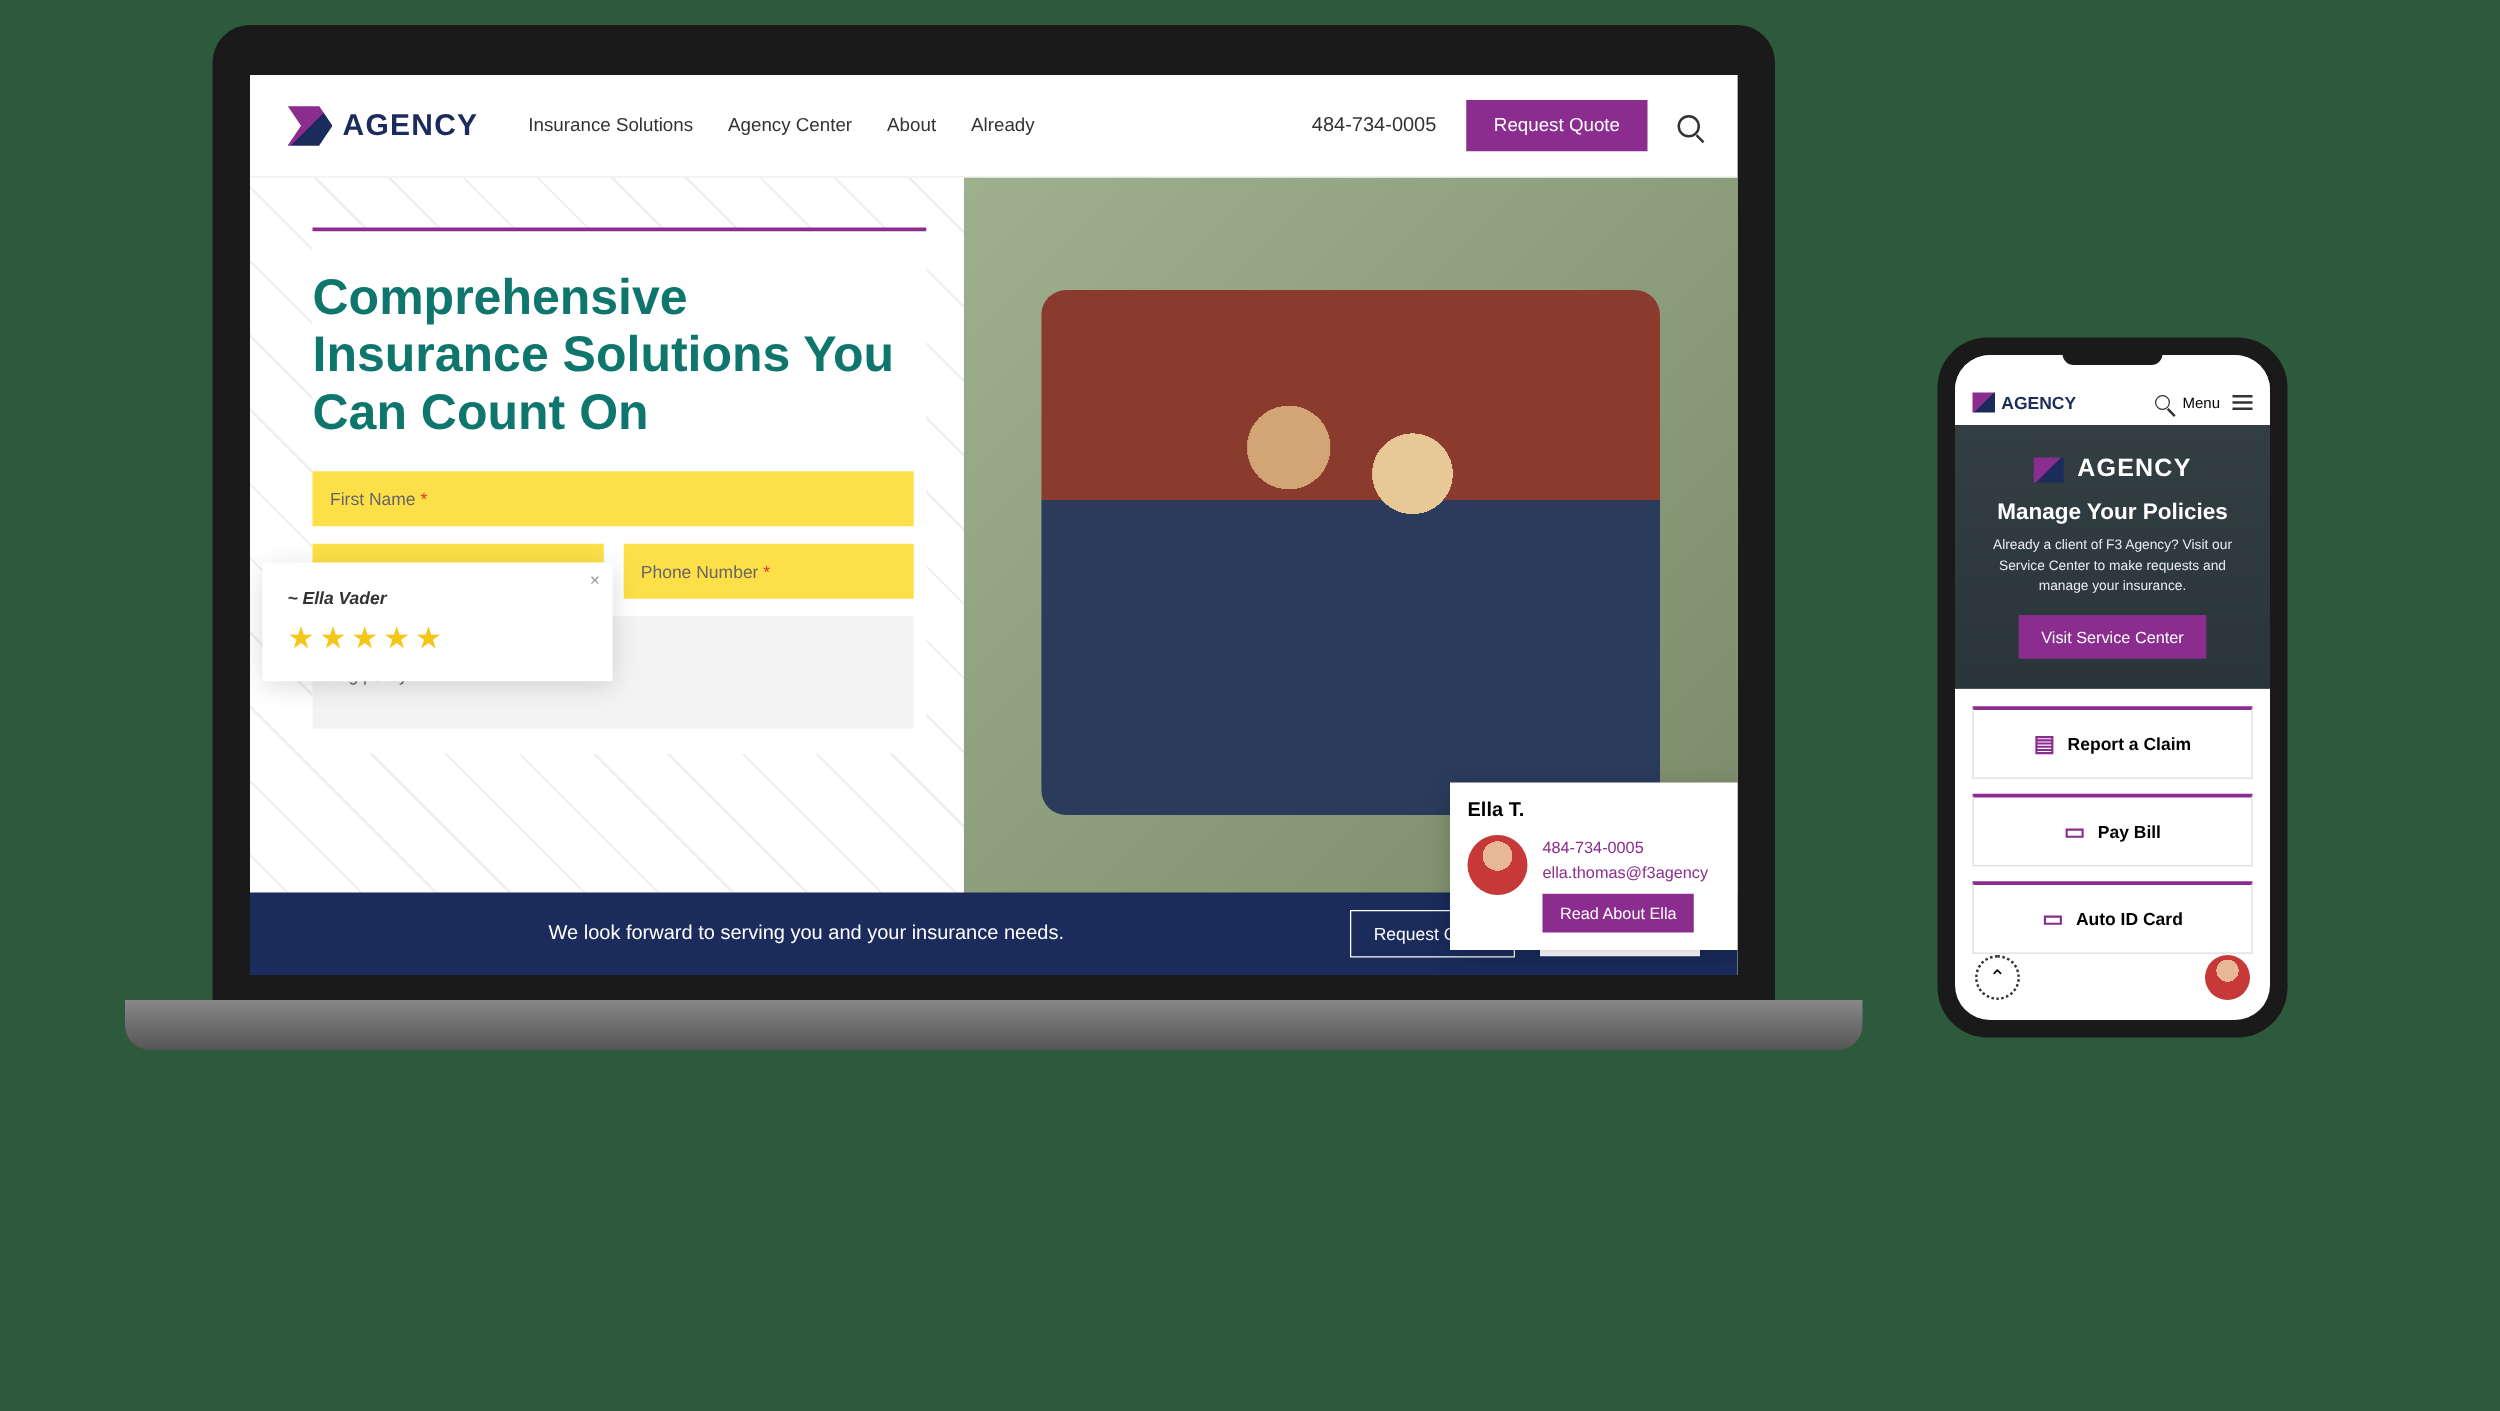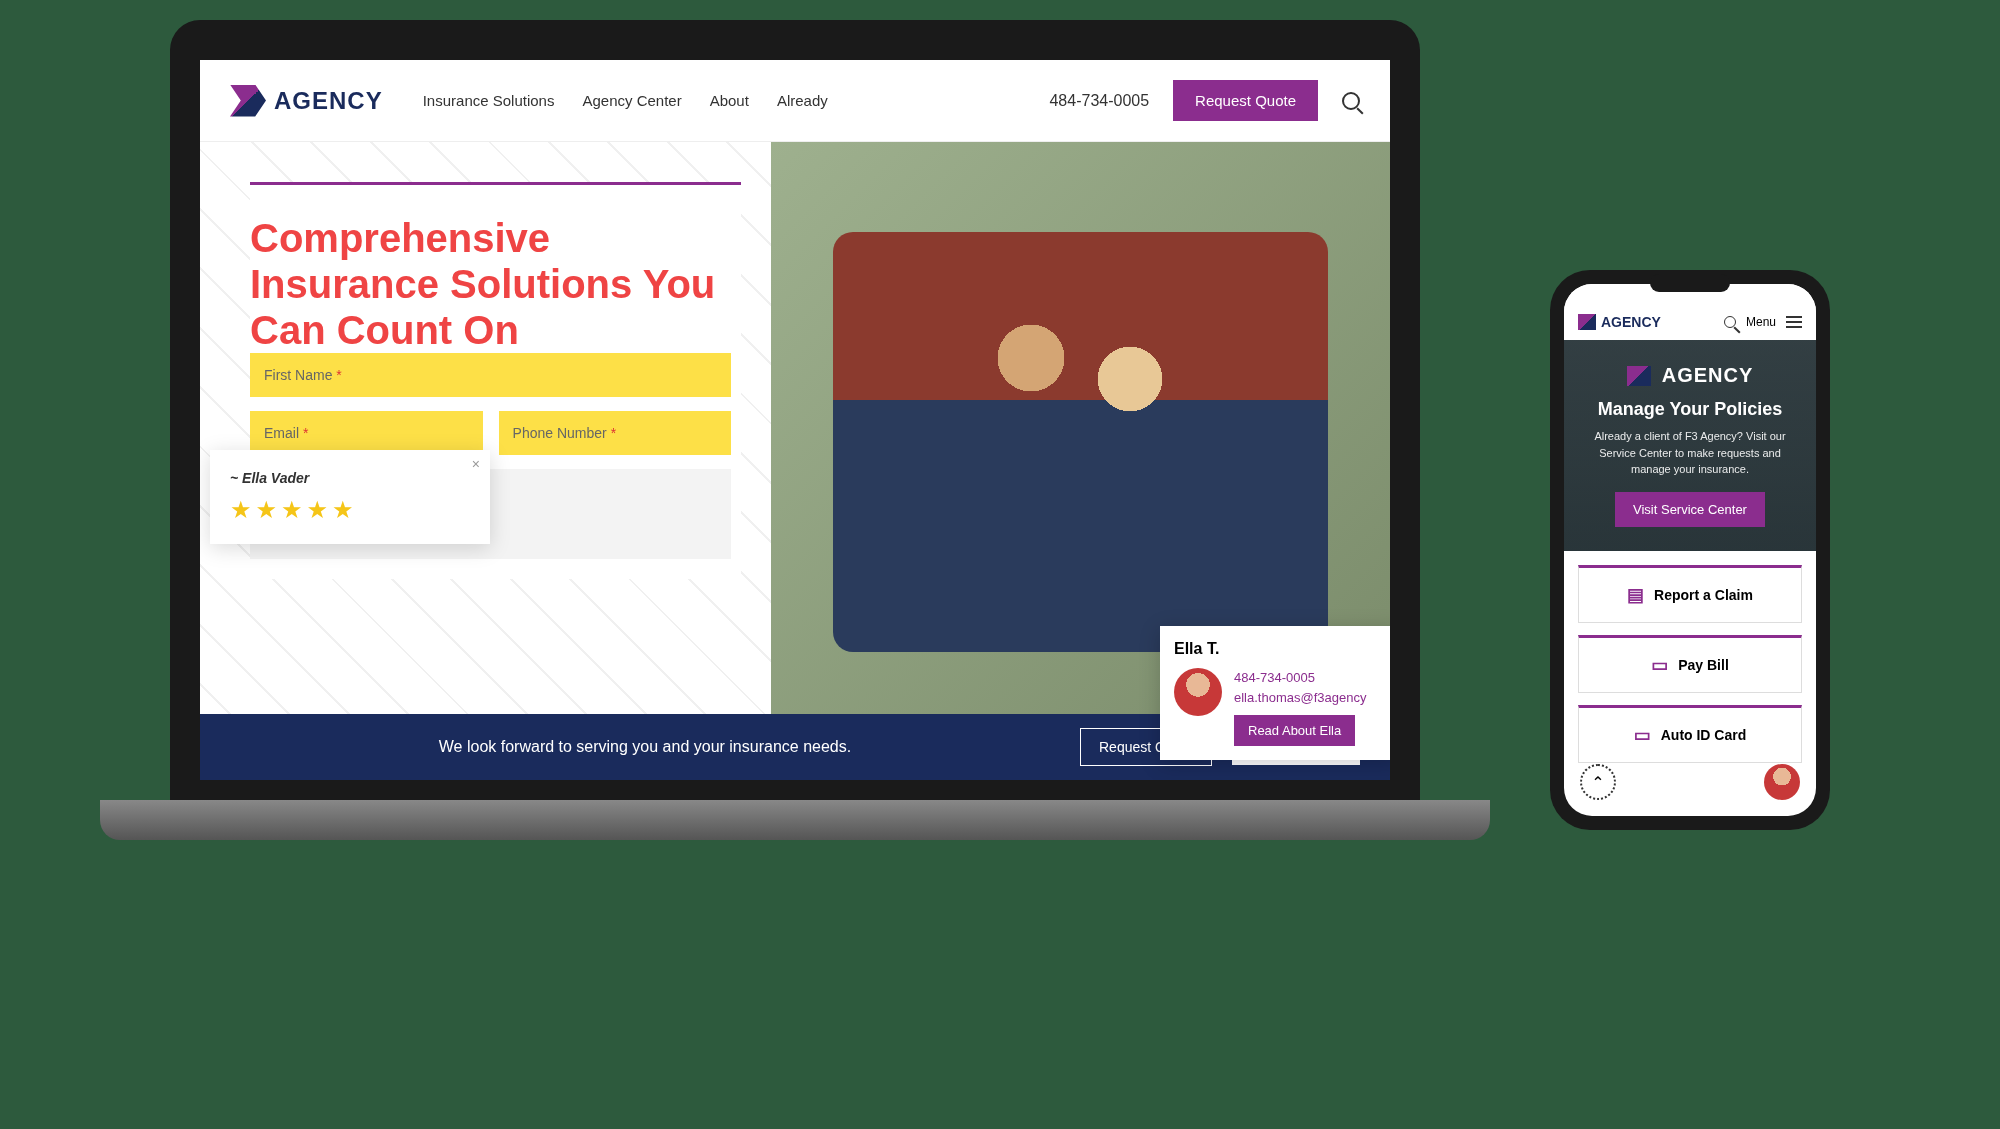--- a/index.html
+++ b/index.html
@@ -20,21 +20,21 @@
 .header-right { margin-left: auto; display: flex; align-items: center; gap: 24px; }
 .phone { color: #333; font-weight: 500; font-size: 16px; }
 .btn-primary { background: #8b2d8e; color: #fff; border: none; padding: 12px 22px; font-size: 15px; font-weight: 500; cursor: pointer; }
 .search-icon { width: 18px; height: 18px; border: 2px solid #333; border-radius: 50%; position: relative; cursor: pointer; }
 .search-icon::after { content: ''; position: absolute; width: 8px; height: 2px; background: #333; bottom: -4px; right: -6px; transform: rotate(45deg); }
 
 
 .hero { display: flex; position: relative; height: calc(100% - 120px); }
 .hero-left { width: 48%; padding: 40px 30px 20px 50px; position: relative; background: repeating-linear-gradient(45deg, transparent, transparent 40px, #f0f0f0 40px, #f0f0f0 42px); }
 .hero-card { background: #fff; padding: 30px 10px 20px 0; border-top: 3px solid #8b2d8e; }
-h1 { font-size: 40px; font-weight: 900; color: #ef4444; line-height: 1.15; }
+h1 { font-size: 40px; font-weight: 900; color: #0f766e; line-height: 1.15; margin-bottom: 24px; }
 .form-row { display: flex; gap: 16px; margin-bottom: 14px; }
 .input { flex: 1; padding: 14px 14px; background: #fde047; border: none; font-size: 14px; color: #666; }
 .req { color: #d33; }
 .textarea { width: 100%; padding: 14px; background: #f3f3f3; border: none; font-size: 14px; color: #666; line-height: 1.6; resize: none; height: 90px; }
 .hero-right { width: 52%; background: linear-gradient(135deg, #b8c9a8, #8a9b7a); position: relative; overflow: hidden; }
 .hero-img { width: 100%; height: 100%; background: linear-gradient(135deg, #9eb08e 0%, #7a8b6a 100%); display: flex; align-items: center; justify-content: center; }
 .people { width: 80%; height: 70%; background: radial-gradient(circle at 40% 30%, #d4a574 8%, transparent 8%), radial-gradient(circle at 60% 35%, #e8c896 8%, transparent 8%), linear-gradient(#8b3a2e 40%, #2a3b5c 40%); border-radius: 20px; }
 
 
 .testimonial { position: absolute; left: 10px; top: 390px; width: 280px; background: #fff; padding: 20px; box-shadow: 0 4px 20px rgba(0,0,0,0.15); z-index: 10; }

